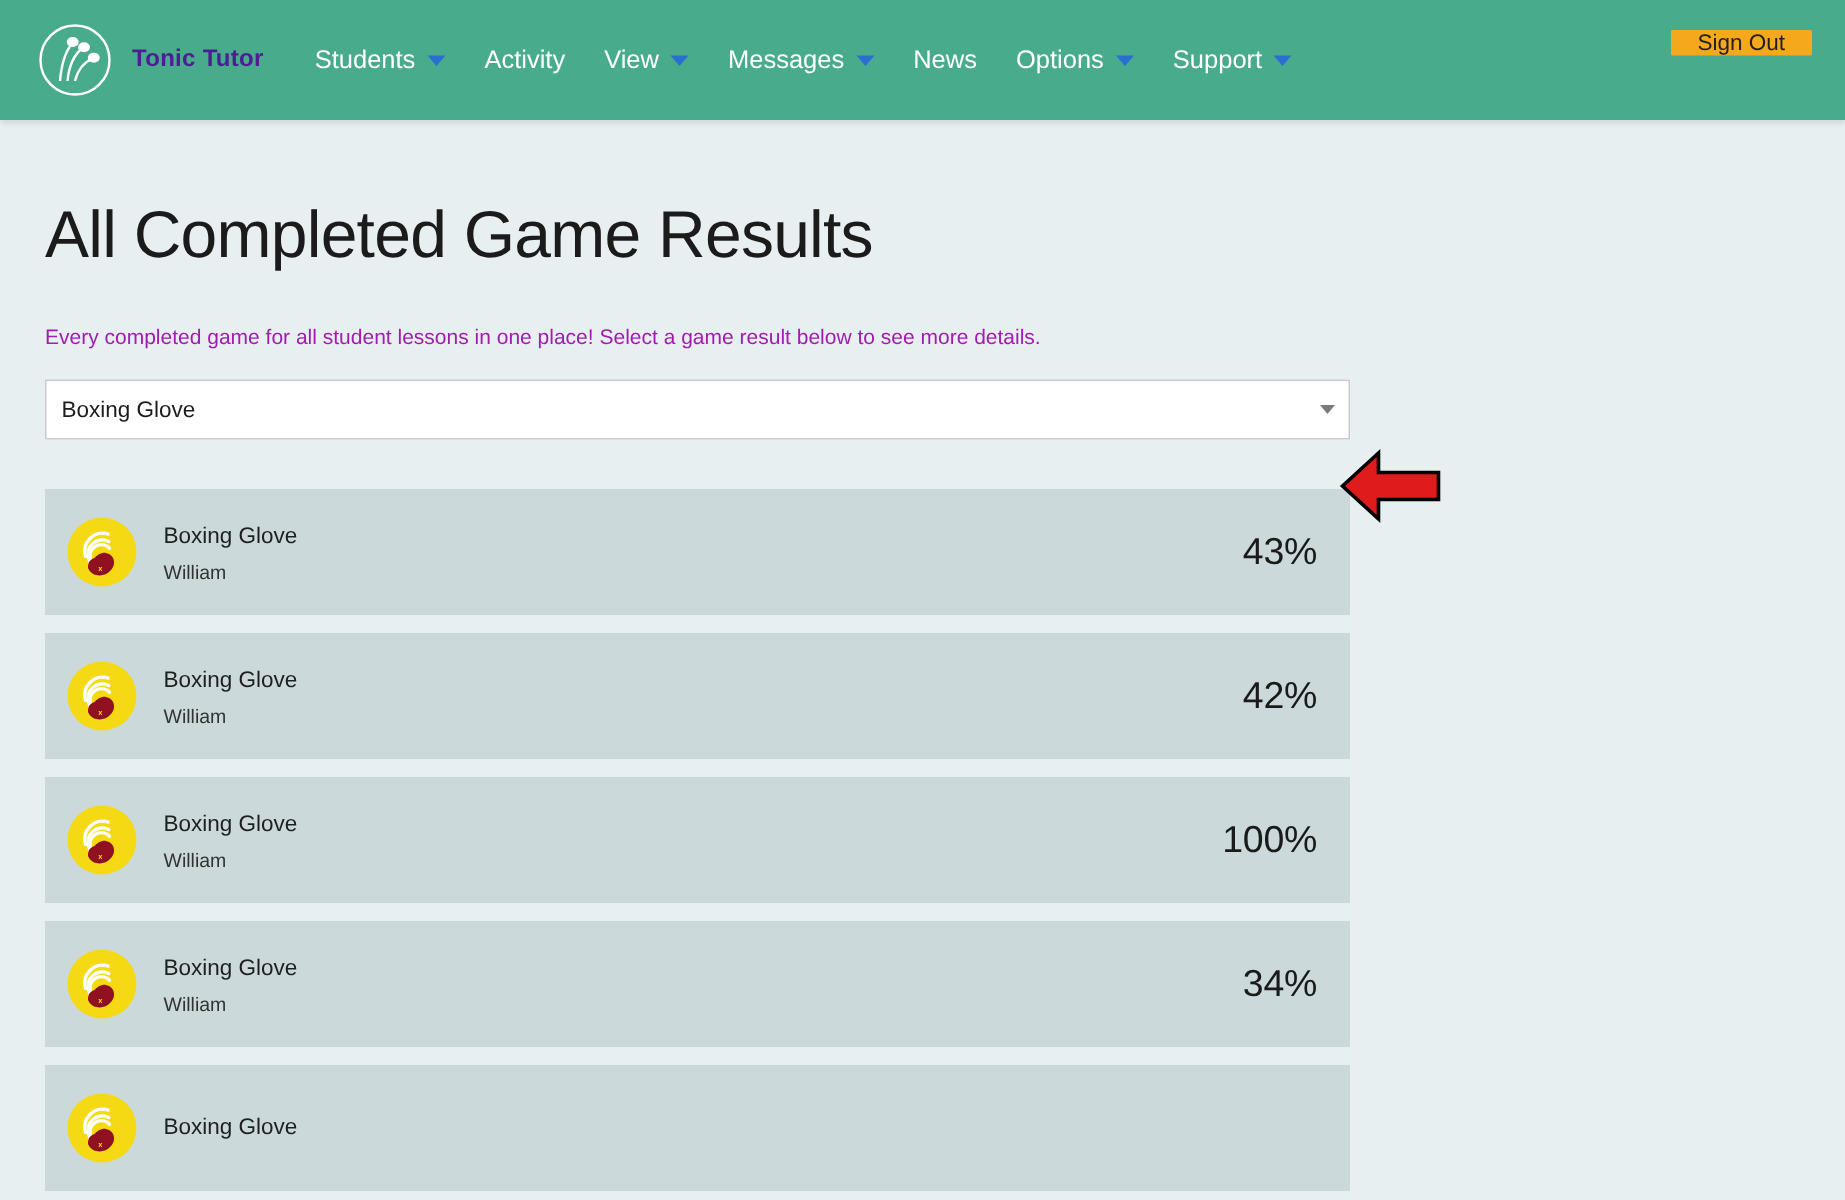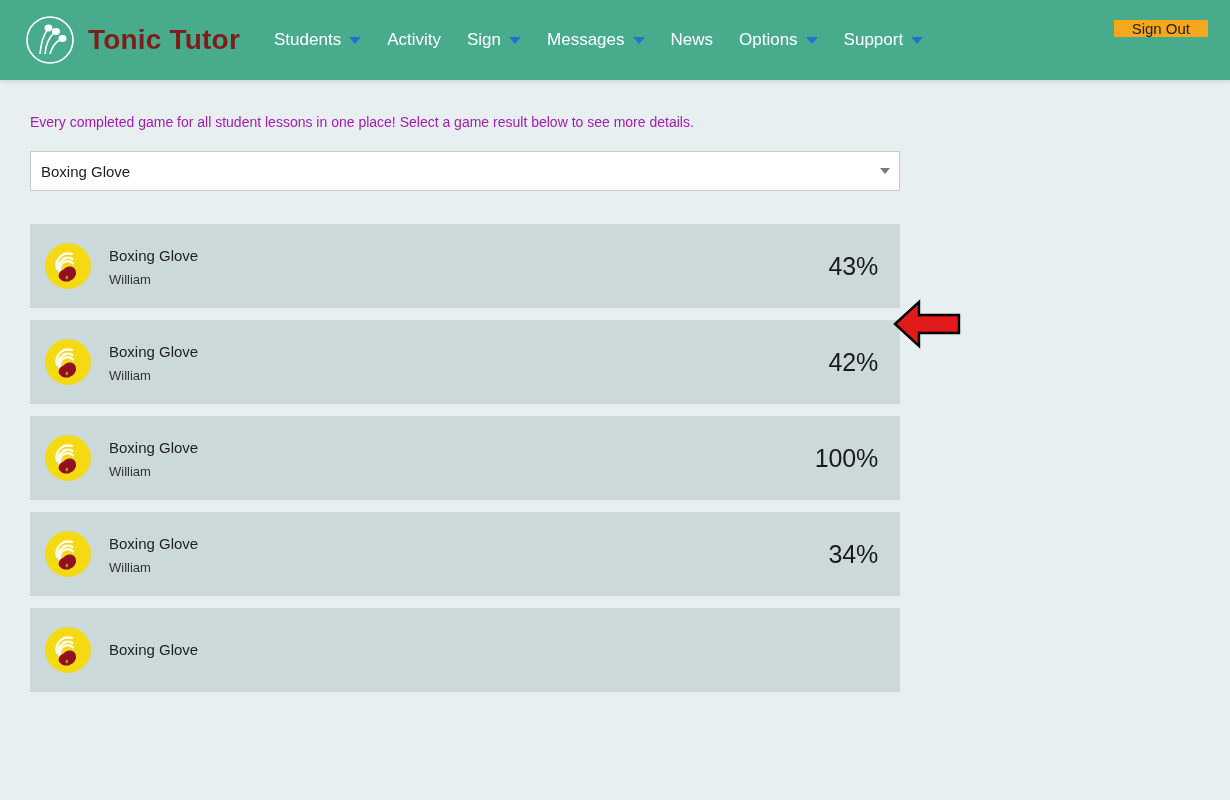--- a/index.html
+++ b/index.html
@@ -34,23 +34,23 @@
     align-items: center;
     flex: 0 0 auto;
   }
   .logo-mark {
     width: 52px;
     height: 52px;
     flex: 0 0 auto;
     margin-right: 12px;
   }
   .brand-name {
-    font-size: 28px;
+    font-size: 16px;
     font-weight: bold;
-    color: #7f1d1d;
+    color: #4c1d95;
     letter-spacing: 0.2px;
     white-space: nowrap;
   }
   .nav-links {
     display: flex;
     align-items: center;
     margin-left: 34px;
   }
   .nav-item {
     display: flex;
@@ -225,21 +225,21 @@
 
   <div class="nav-links">
     <div class="nav-item">
       <span class="nav-label">Students</span>
       <span class="caret"></span>
     </div>
     <div class="nav-item">
       <span class="nav-label">Activity</span>
     </div>
     <div class="nav-item">
-      <span class="nav-label">Sign</span>
+      <span class="nav-label">View</span>
       <span class="caret"></span>
     </div>
     <div class="nav-item">
       <span class="nav-label">Messages</span>
       <span class="caret"></span>
     </div>
     <div class="nav-item">
       <span class="nav-label">News</span>
     </div>
     <div class="nav-item">
@@ -250,20 +250,21 @@
       <span class="nav-label">Support</span>
       <span class="caret"></span>
     </div>
   </div>
 
   <button class="signout-btn">Sign Out</button>
 </div>
 
 <div class="main">
 
+  <h1 class="page-title">All Completed Game Results</h1>
 
   <p class="page-desc">Every completed game for all student lessons in one place! Select a game result below to see more details.</p>
 
 
   <div class="select-wrap">
     <select class="game-select">
       <option>Boxing Glove</option>
     </select>
     <span class="select-arrow"></span>
   </div>

